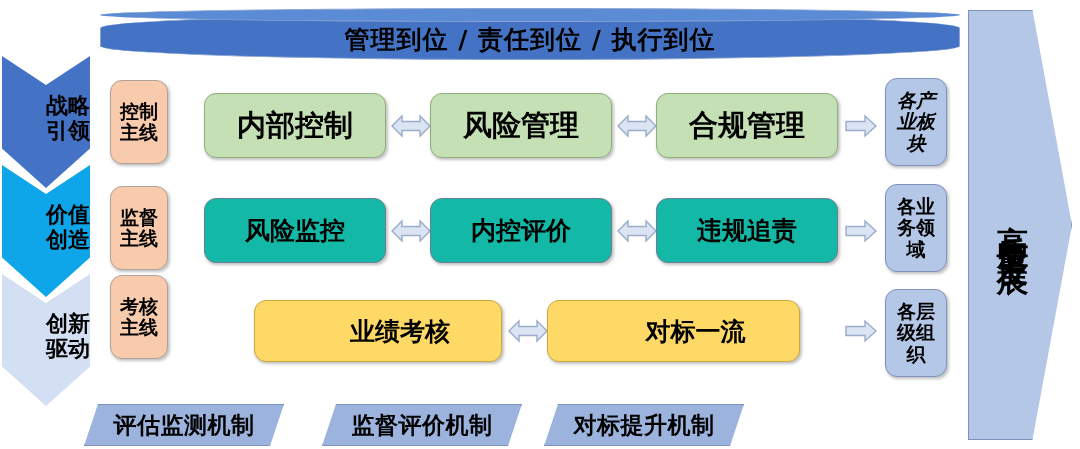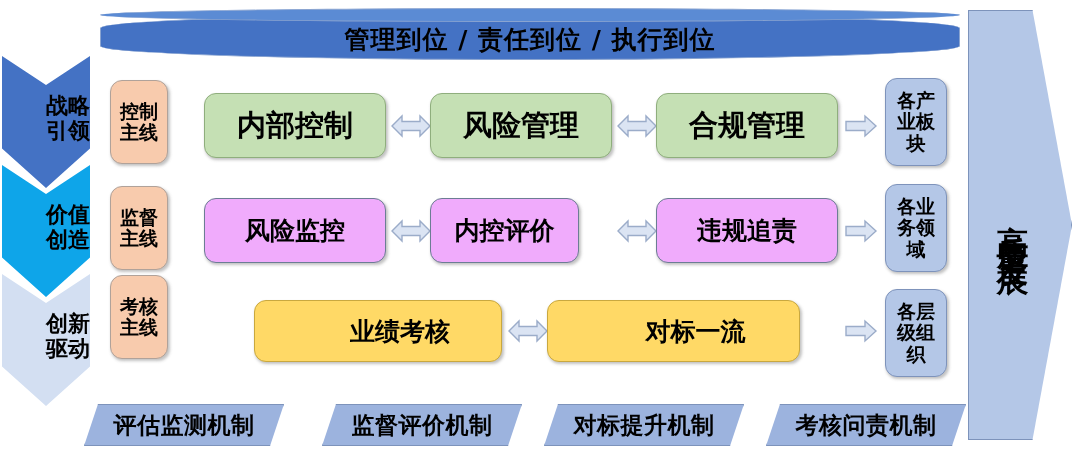--- a/index.html
+++ b/index.html
@@ -96,21 +96,21 @@
     box-shadow: 1.5px 2px 3px rgba(120,120,120,0.45);
   }
   .lane-tag {
     width: 58px;
     font-size: 19px;
     line-height: 1.12;
     background: #f8cbad;
     border-color: #b0a29a;
   }
   .stage-green { background: #c5e0b4; border-color: #8fae7d; font-size: 29px; }
-  .stage-gray  { background: #f0abfc; border-color: #6c7d94; font-size: 25px; }
+  .stage-gray  { background: #14b8a6; border-color: #6c7d94; font-size: 25px; }
   .stage-yellow{ background: #ffd966; border-color: #c9a83f; font-size: 25px; padding-left: 44px; }
   .endcap {
     width: 62px;
     font-size: 19px;
     line-height: 1.14;
     background: #b4c7e7; border-color: #7e93bb;
   }
 
   
   .arrow {
@@ -249,21 +249,21 @@
   </span>
 
   <div class="rbox stage-green" style="left:656px;top:93px;width:182px;height:65px;">合规管理</div>
 
   <span class="arrow" style="left:844px;top:112px;">
     <svg width="34" height="28" viewBox="0 0 34 28">
       <polygon points="2,9.5 21,9.5 21,4 32,14 21,24 21,18.5 2,18.5" fill="#dbe4f3" stroke="#9bacc9" stroke-width="1.4"></polygon>
     </svg>
   </span>
 
-  <div class="rbox endcap" style="left:885px;top:78px;height:88px;">
+  <div class="rbox endcap" style="left:885px;top:78px;height:88px;font-style:italic;">
     <div>
       <div>各产</div>
       <div>业板</div>
       <div>块</div>
     </div>
   </div>
 
   <div class="rbox lane-tag" style="left:110px;top:186px;height:84px;">
     <div>
       <div>监督</div>
@@ -272,21 +272,21 @@
   </div>
 
   <div class="rbox stage-gray" style="left:204px;top:198px;width:182px;height:65px;">风险监控</div>
 
   <span class="arrow" style="left:390px;top:217px;">
     <svg width="42" height="28" viewBox="0 0 42 28">
       <polygon points="2,14 12,4 12,9.5 30,9.5 30,4 40,14 30,24 30,18.5 12,18.5 12,24" fill="#dbe4f3" stroke="#9bacc9" stroke-width="1.4"></polygon>
     </svg>
   </span>
 
-  <div class="rbox stage-gray" style="left:430px;top:198px;width:149px;height:65px;text-align:center;">内控评价</div>
+  <div class="rbox stage-gray" style="left:430px;top:198px;width:182px;height:65px;text-align:center;">内控评价</div>
 
   <span class="arrow" style="left:616px;top:217px;">
     <svg width="42" height="28" viewBox="0 0 42 28">
       <polygon points="2,14 12,4 12,9.5 30,9.5 30,4 40,14 30,24 30,18.5 12,18.5 12,24" fill="#dbe4f3" stroke="#9bacc9" stroke-width="1.4"></polygon>
     </svg>
   </span>
 
   <div class="rbox stage-gray" style="left:656px;top:198px;width:182px;height:65px;">违规追责</div>
 
   <span class="arrow" style="left:844px;top:217px;">
@@ -340,18 +340,15 @@
 
   <div class="trap" style="left:84px;top:404px;width:200px;justify-content:center;">
     <span>评估监测机制</span>
   </div>
   <div class="trap" style="left:322px;top:404px;width:200px;">
     <span>监督评价机制</span>
   </div>
   <div class="trap" style="left:544px;top:404px;width:200px;">
     <span>对标提升机制</span>
   </div>
-  <div class="trap" style="left:766px;top:404px;width:200px;">
-    <span>考核问责机制</span>
-  </div>
 
 
 </div>
 
 </body></html>

